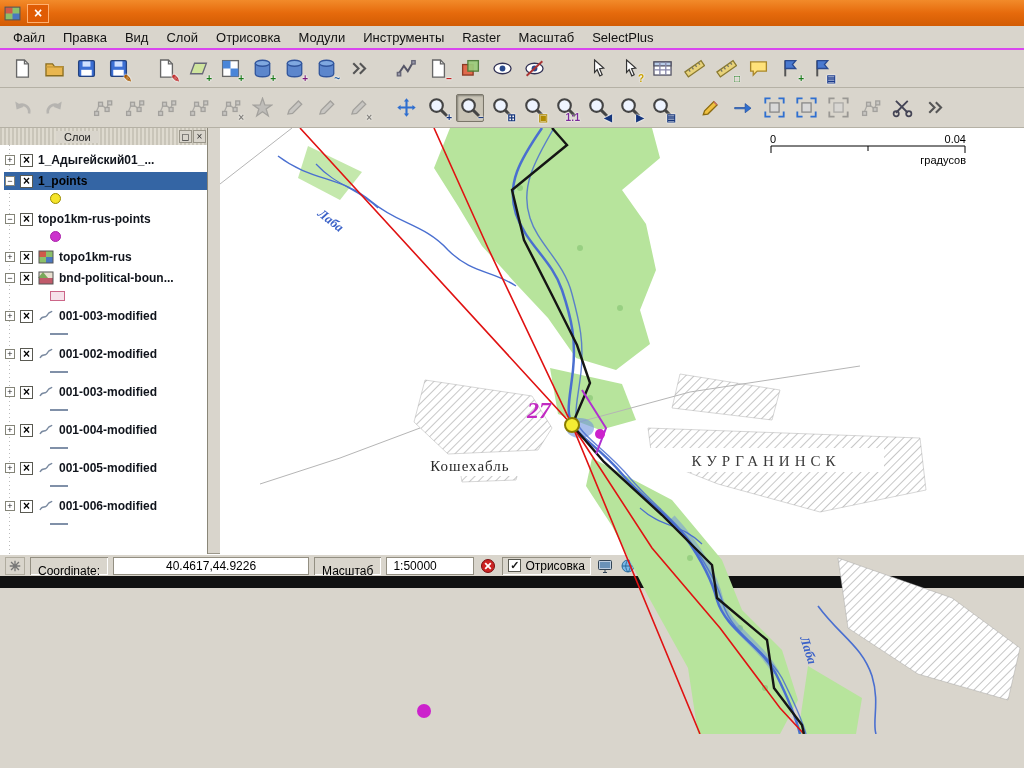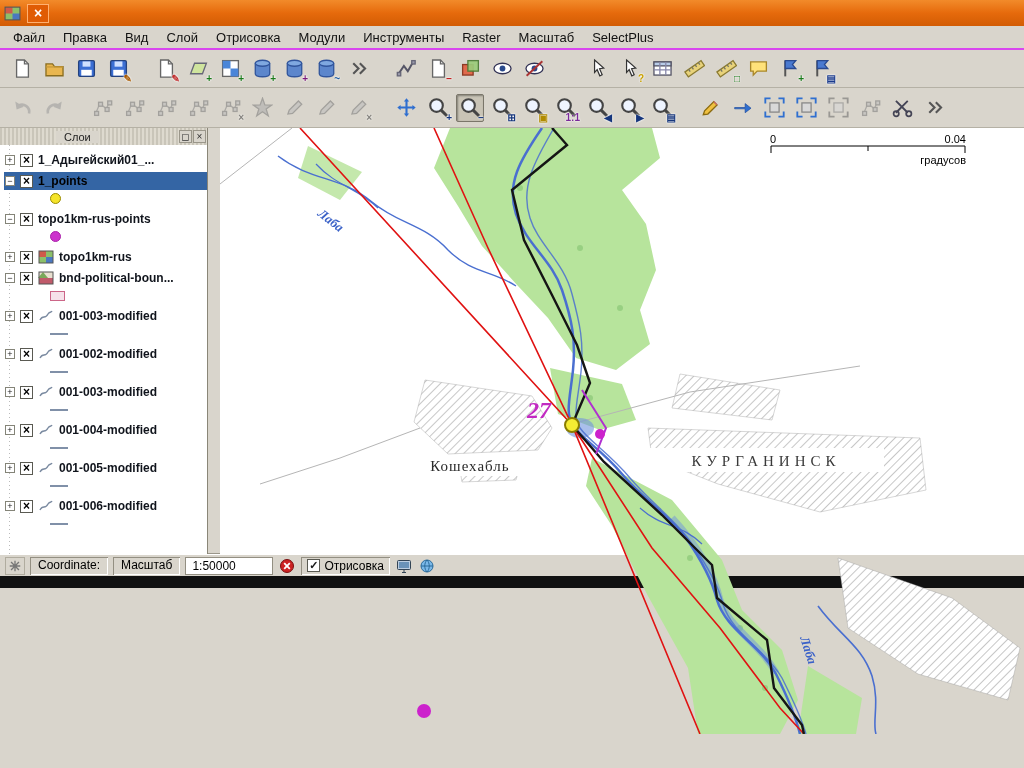--- a/index.html
+++ b/index.html
@@ -84,21 +84,21 @@
   
   .statusbar { height:22px; background:#d9d5cc; border-top:1px solid #fff;
     box-shadow:0 -1px 0 #9a968a; display:flex; align-items:center; gap:5px;
     padding:0 5px; font-size:12px; }
   .sb-btn { width:20px; height:18px; display:flex; align-items:center; justify-content:center;
     background:#d9d5cc; border:1px solid #b0ac9f; }
   .sb-btn svg { width:14px; height:14px; }
   .sb-btn.round { border:none; background:none; width:18px; }
   .sb-btn.round svg { width:16px; height:16px; }
   .sunken { box-shadow:inset 1px 1px 0 #938f82, inset -1px -1px 0 #fff; }
-  .sb-label { padding:0 8px; height:18px; line-height:16px; }
+  .sb-label { padding:6px 8px; height:18px; line-height:16px; }
   .sb-field { height:18px; border:1px solid #938f82; background:#fff; font-size:12px;
     font-family:"Liberation Sans", sans-serif; }
   .sb-field.coord { width:196px; text-align:center; }
   .sb-field.scale { width:88px; padding-left:6px; }
   .render-box { display:flex; align-items:center; gap:4px; padding:1px 6px; height:18px; }
   .cb { width:13px; height:13px; background:#fff; border:1px solid #5a5a52; font-size:11px;
     line-height:11px; text-align:center; font-weight:bold; color:#1a1a1a; }
   .bottom-strip { height:12px; background:#111; }
   .hidden-defs { position:absolute; width:0; height:0; overflow:hidden; }
 </style>
@@ -895,20 +895,21 @@
   </div>
 </div>
 
 <div class="statusbar">
   <div class="sb-btn">
     <svg>
         <use href="#i-claw"></use>
       </svg>
   </div>
   <div class="sunken sb-label">Coordinate:</div>
+  <input class="sb-field coord" value="40.4617,44.9226" style="">
   <div class="sunken sb-label">Масштаб</div>
   <input class="sb-field scale" value="1:50000" style="">
   <div class="sb-btn round">
     <svg>
         <use href="#i-stop"></use>
       </svg>
   </div>
   <div class="sunken render-box">
     <span class="cb">✓</span>
     <span>Отрисовка</span>

